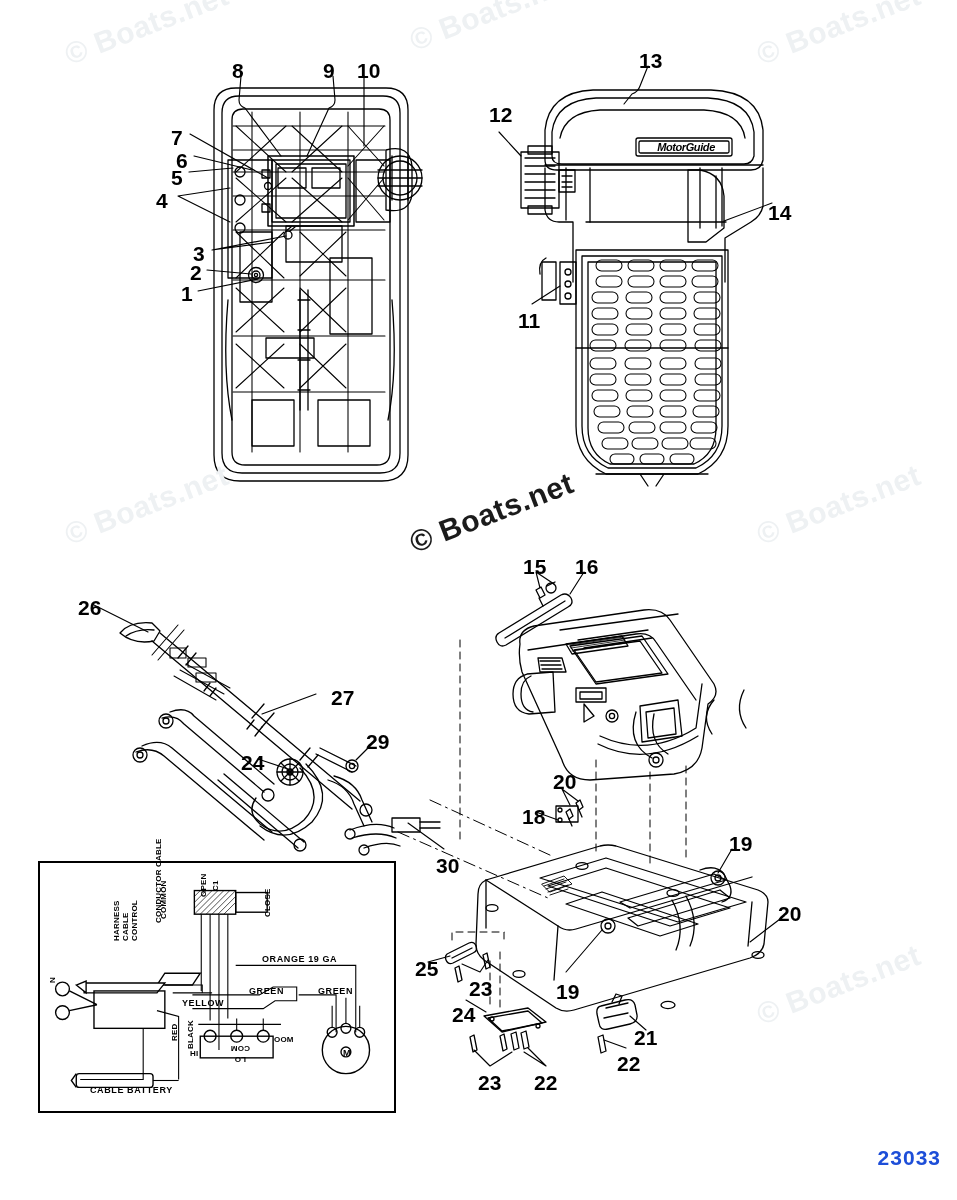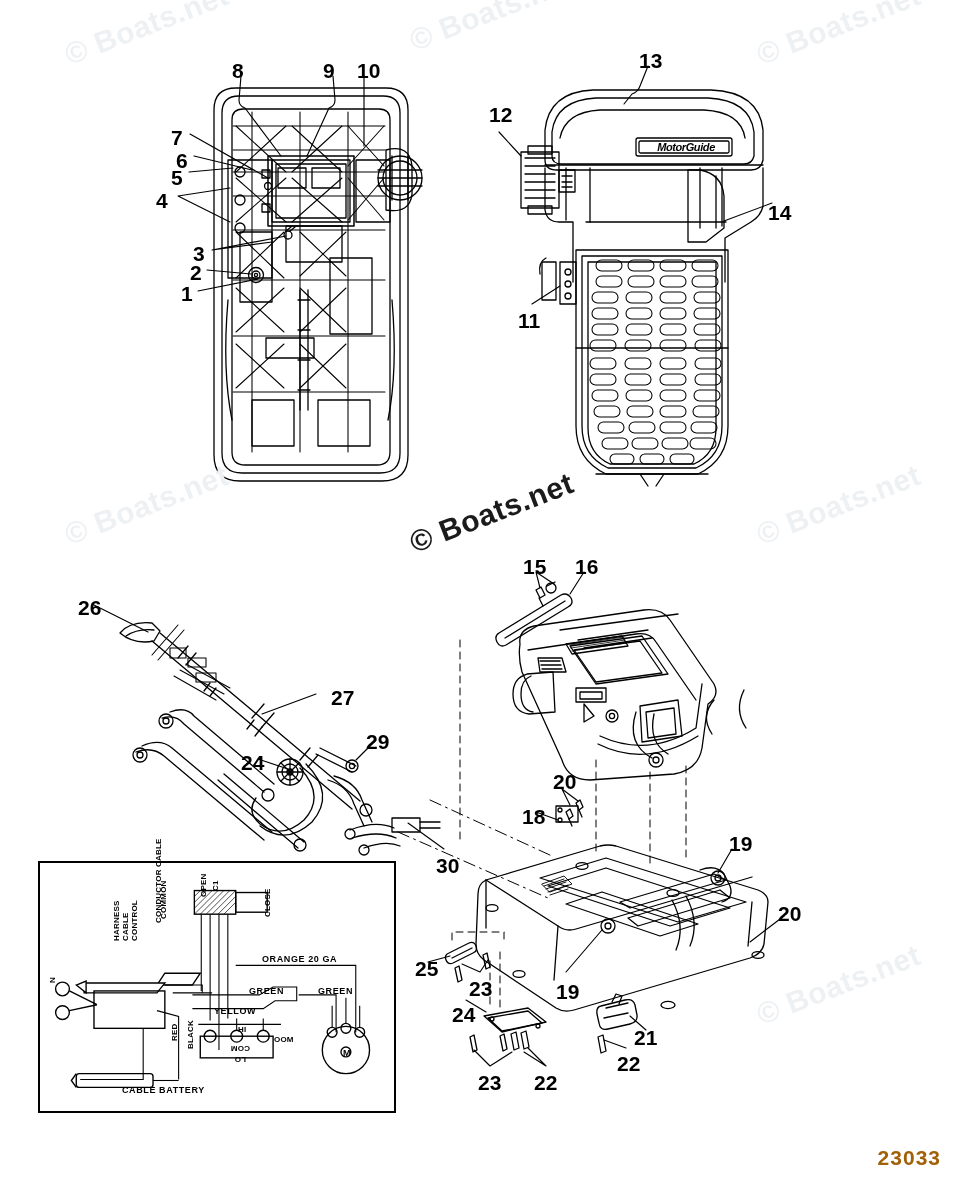--- a/index.html
+++ b/index.html
@@ -8,21 +8,21 @@
   #stage{position:absolute;inset:0;width:957px;height:1200px;}
   svg.layer{position:absolute;left:0;top:0;width:957px;height:1200px;}
   .wm{position:absolute;color:#eef1f3;font-size:30px;font-weight:700;
       font-family:"Liberation Sans",sans-serif;white-space:nowrap;
       transform-origin:left top;user-select:none;letter-spacing:.5px;}
   .wm.dark{color:#1b1b1b;}
   .callout{position:absolute;font-size:21px;font-weight:700;
            font-family:"Liberation Sans",sans-serif;line-height:1;
            color:#000;white-space:nowrap;}
   .dwgno{position:absolute;right:16px;bottom:30px;font-size:21px;
-         font-weight:700;letter-spacing:1px;color:#a16207;}
+         font-weight:700;letter-spacing:1px;color:#1d4ed8;}
   .wirebox{position:absolute;left:38px;top:861px;width:358px;height:252px;
            border:2px solid #000;background:#fff;box-sizing:border-box;}
   .wt{position:absolute;font-size:8px;font-weight:700;
       font-family:"Liberation Sans",sans-serif;white-space:nowrap;
       color:#000;line-height:1;letter-spacing:.2px;}
   .wt.v{transform-origin:left top;transform:rotate(-90deg);}
   .wt.v180{transform-origin:left top;transform:rotate(180deg);}
   .wt.big{font-size:9px;letter-spacing:.6px;}
 </style>
 </head>
@@ -563,28 +563,28 @@
 
     
     <div class="wt v" style="left:120px;top:56px;">COMMON</div>
     <div class="wt v" style="left:160px;top:34px;">OPEN</div>
     <div class="wt v" style="left:172px;top:28px;">C1</div>
     <div class="wt v" style="left:224px;top:54px;">CLOSE</div>
     <div class="wt v" style="left:115px;top:60px;">CONDUCTOR CABLE</div>
     <div class="wt v" style="left:91px;top:78px;">CONTROL</div>
     <div class="wt v" style="left:82px;top:78px;">CABLE</div>
     <div class="wt v" style="left:73px;top:78px;">HARNESS</div>
-    <div class="wt big" style="left:142px;top:144px;margin-left:32px;">YELLOW</div>
-    <div class="wt big" style="left:222px;top:92px;">ORANGE 20 GA</div>
+    <div class="wt big" style="left:142px;top:136px;">YELLOW</div>
+    <div class="wt big" style="left:222px;top:92px;">ORANGE 19 GA</div>
     <div class="wt big" style="left:209px;top:124px;">GREEN</div>
     <div class="wt big" style="left:278px;top:124px;">GREEN</div>
     <div class="wt v" style="left:131px;top:178px;">RED</div>
     <div class="wt v" style="left:147px;top:186px;">BLACK</div>
-    <div class="wt big" style="left:50px;top:223px;margin-left:32px;">CABLE BATTERY</div>
-    <div class="wt" style="left:150px;top:163px;margin-left:48px;">HI</div>
+    <div class="wt big" style="left:50px;top:223px;">CABLE BATTERY</div>
+    <div class="wt" style="left:150px;top:187px;">HI</div>
     <div class="wt v180" style="left:210px;top:189px;">COM</div>
     <div class="wt v180" style="left:206px;top:200px;">LO</div>
     <div class="wt" style="left:234px;top:173px;">OOM</div>
     <div class="wt big" style="left:303px;top:186px;">M</div>
     <div class="wt v" style="left:9px;top:120px;">N</div>
   </div>
 
   <div class="dwgno">23033</div>
 
 </div>

